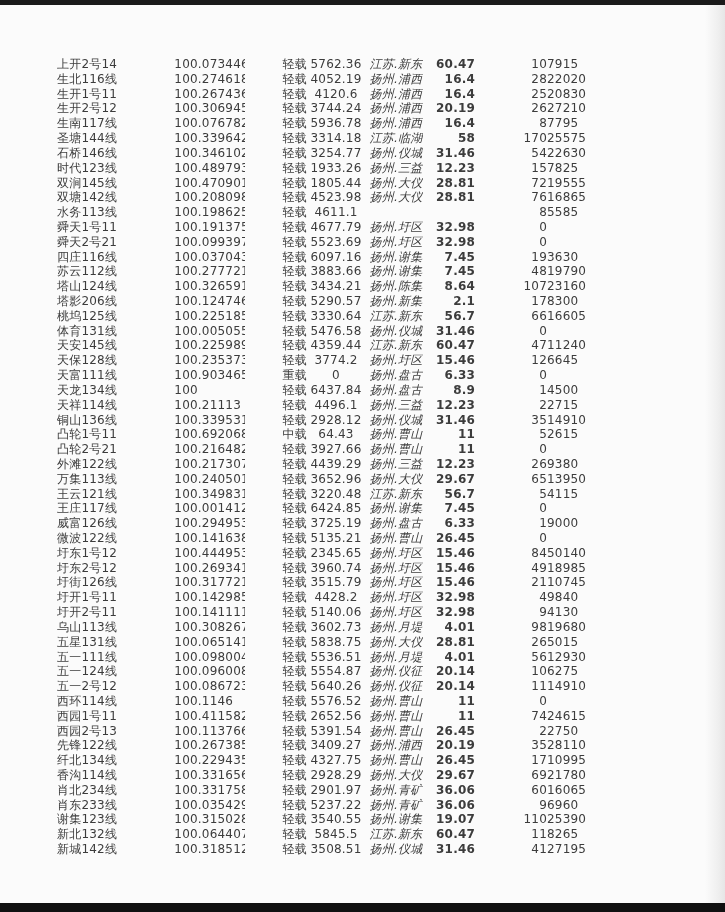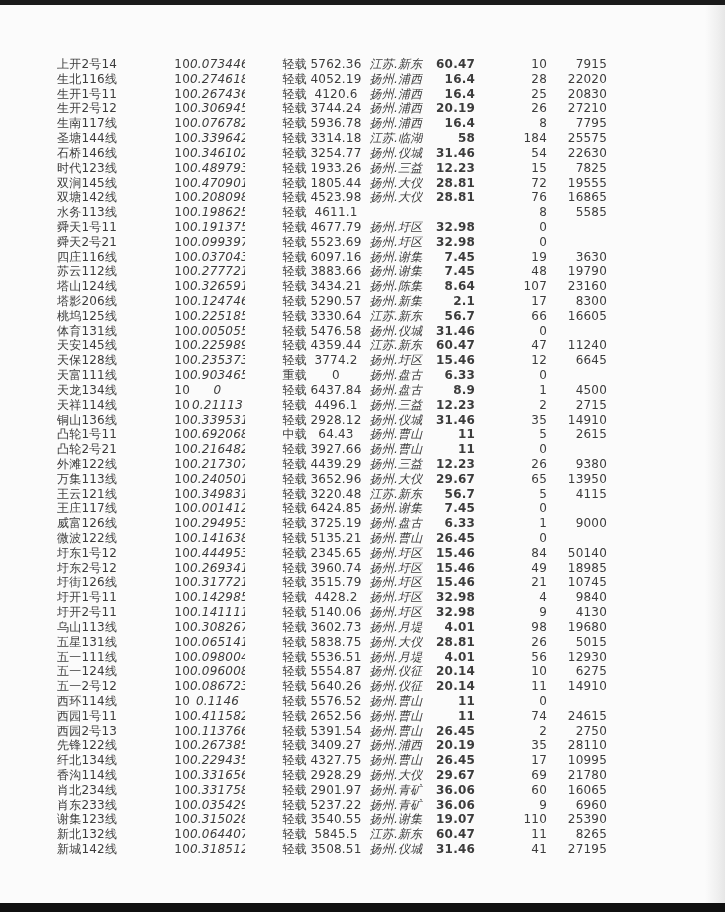--- a/index.html
+++ b/index.html
@@ -51,27 +51,27 @@
   }
   .cell {
     display: inline-block;
     box-sizing: border-box;
     overflow: hidden;
     white-space: nowrap;
     height: 14.82px;
   }
   .c0 { width: 63px; text-align: left; }
   .c1 { width: 70px; text-align: right; }
-  .c2 { width: 55px; text-align: center; font-style: italic; }
+  .c2 { width: 55px; text-align: left; }
   .c3 { width: 62px; text-align: right; padding-left: 5px; }
   .c4 { width: 58px; text-align: center; }
   .c5 { width: 58px; text-align: center; padding-left: 4px; font-style: italic; }
   .c6 { width: 52px; text-align: right; font-weight: bold; }
   .c7 { width: 72px; text-align: right; }
-  .c8 { width: 60px; text-align: right; }
+  .c8 { width: 60px; text-align: left; }
 </style>
 </head>
 <body>
 
 <div class="screen">
   <div class="top-bar"></div>
   <div class="page">
     <div class="table">
         <div class="row">
           <span class="cell c0">上开2号14</span>
@@ -129,21 +129,21 @@
           <span class="cell c8">7795</span>
         </div>
         <div class="row">
           <span class="cell c0">圣塘144线</span>
           <span class="cell c1">10</span>
           <span class="cell c2">0.339642</span>
           <span class="cell c3">轻载</span>
           <span class="cell c4">3314.18</span>
           <span class="cell c5">江苏.临湖</span>
           <span class="cell c6">58</span>
-          <span class="cell c7">184</span>
+          <span class="cell c7">170</span>
           <span class="cell c8">25575</span>
         </div>
         <div class="row">
           <span class="cell c0">石桥146线</span>
           <span class="cell c1">10</span>
           <span class="cell c2">0.346102</span>
           <span class="cell c3">轻载</span>
           <span class="cell c4">3254.77</span>
           <span class="cell c5">扬州.仪城</span>
           <span class="cell c6">31.46</span>

